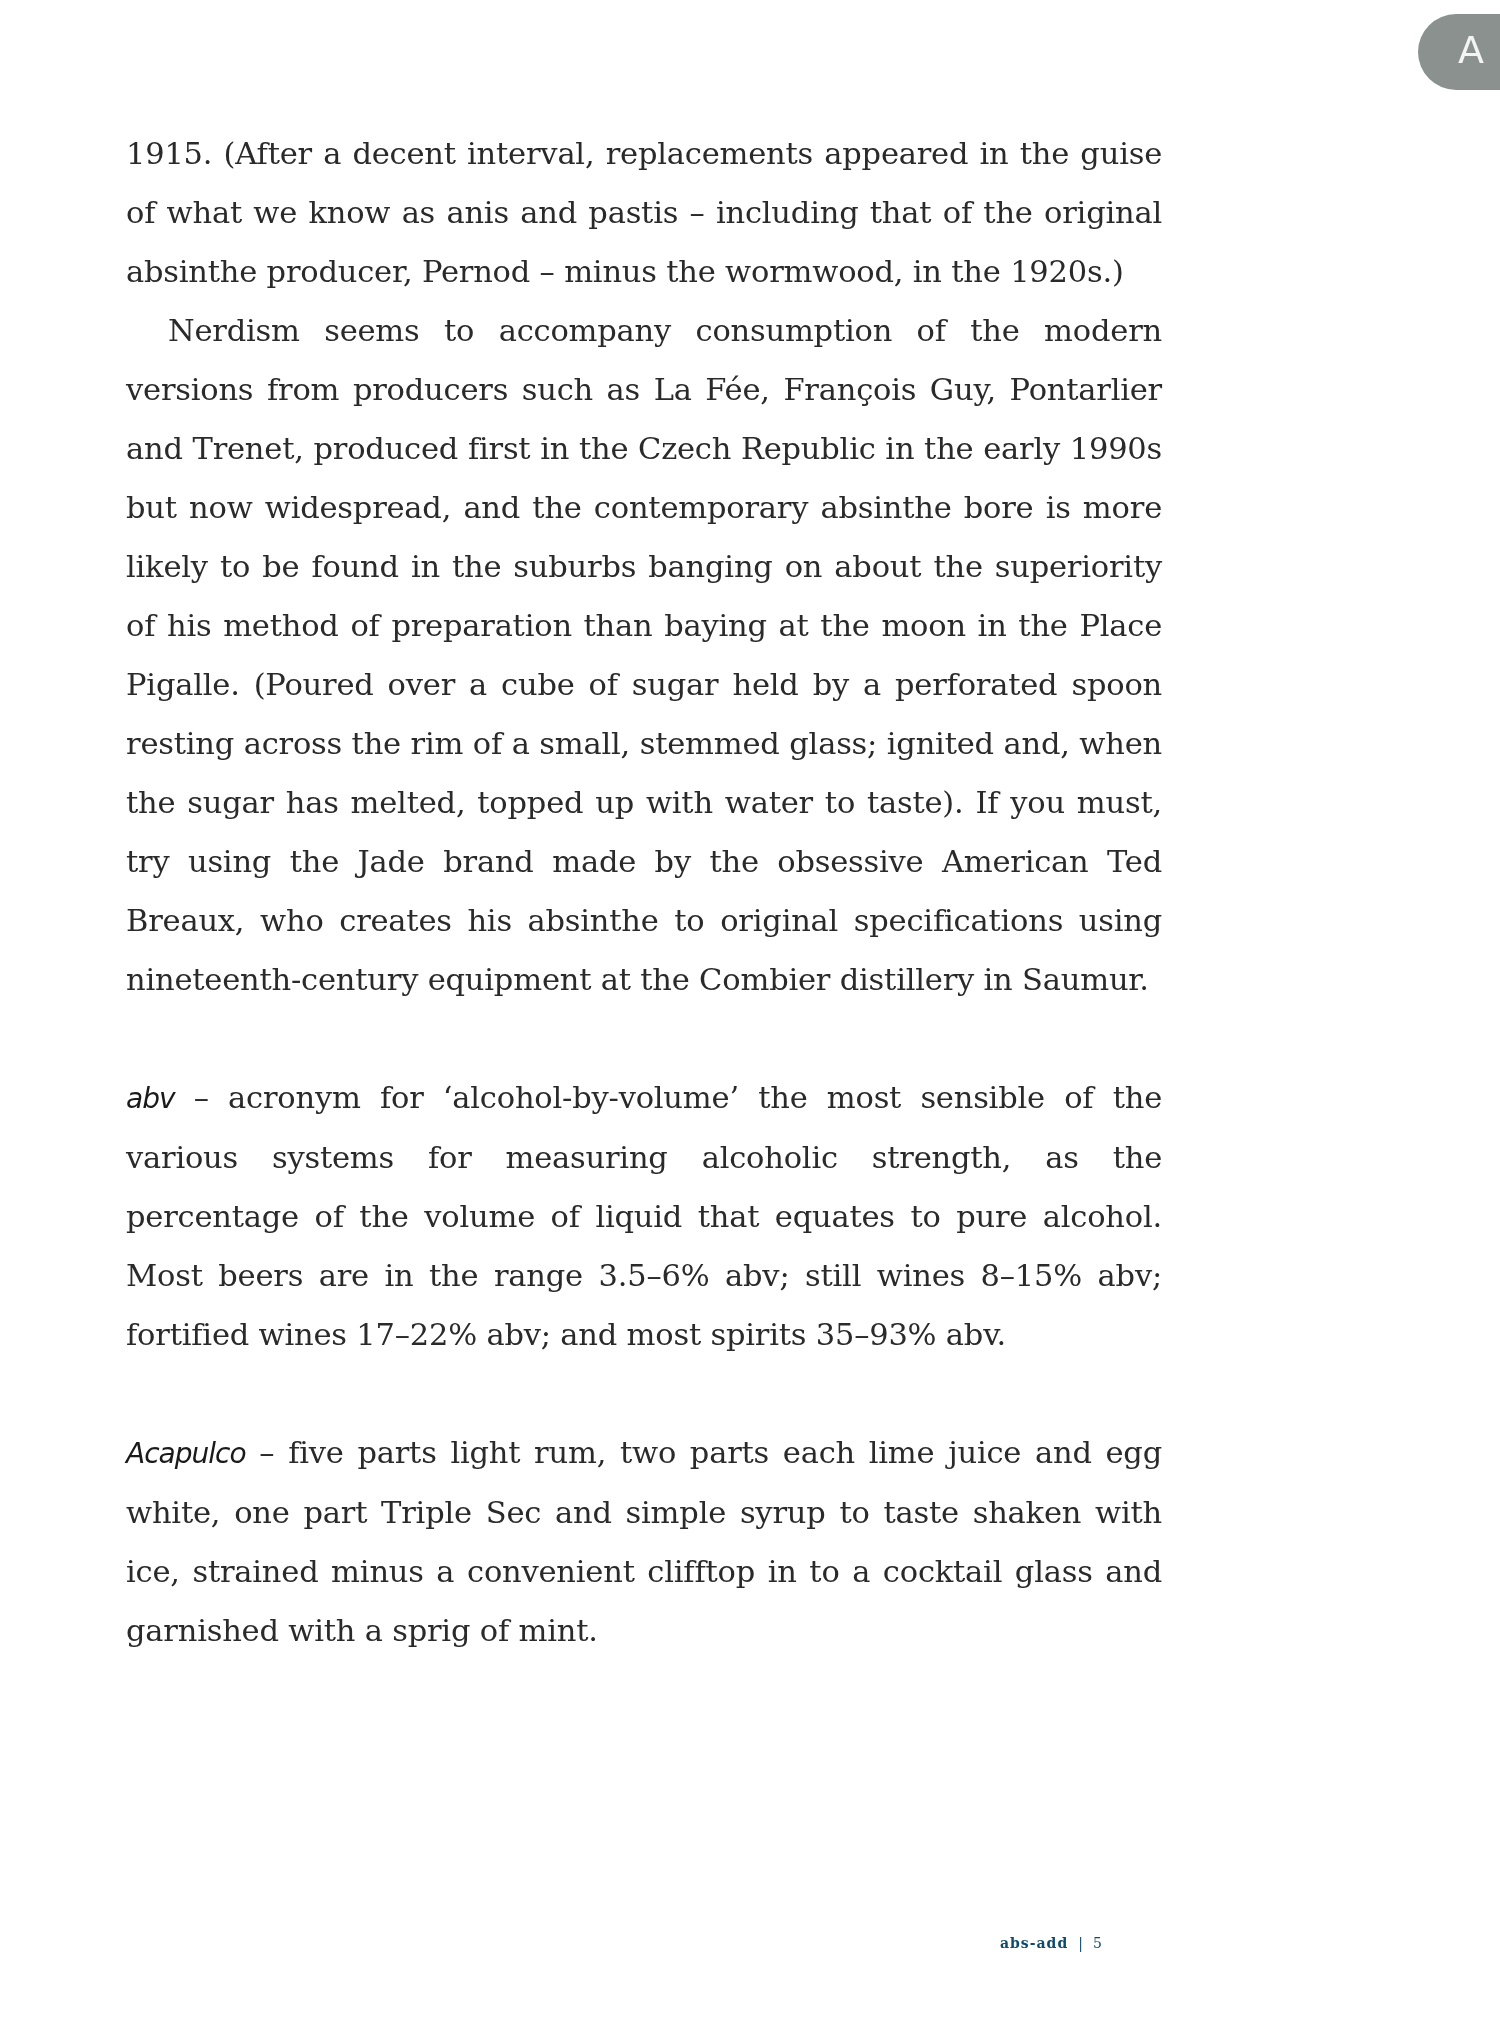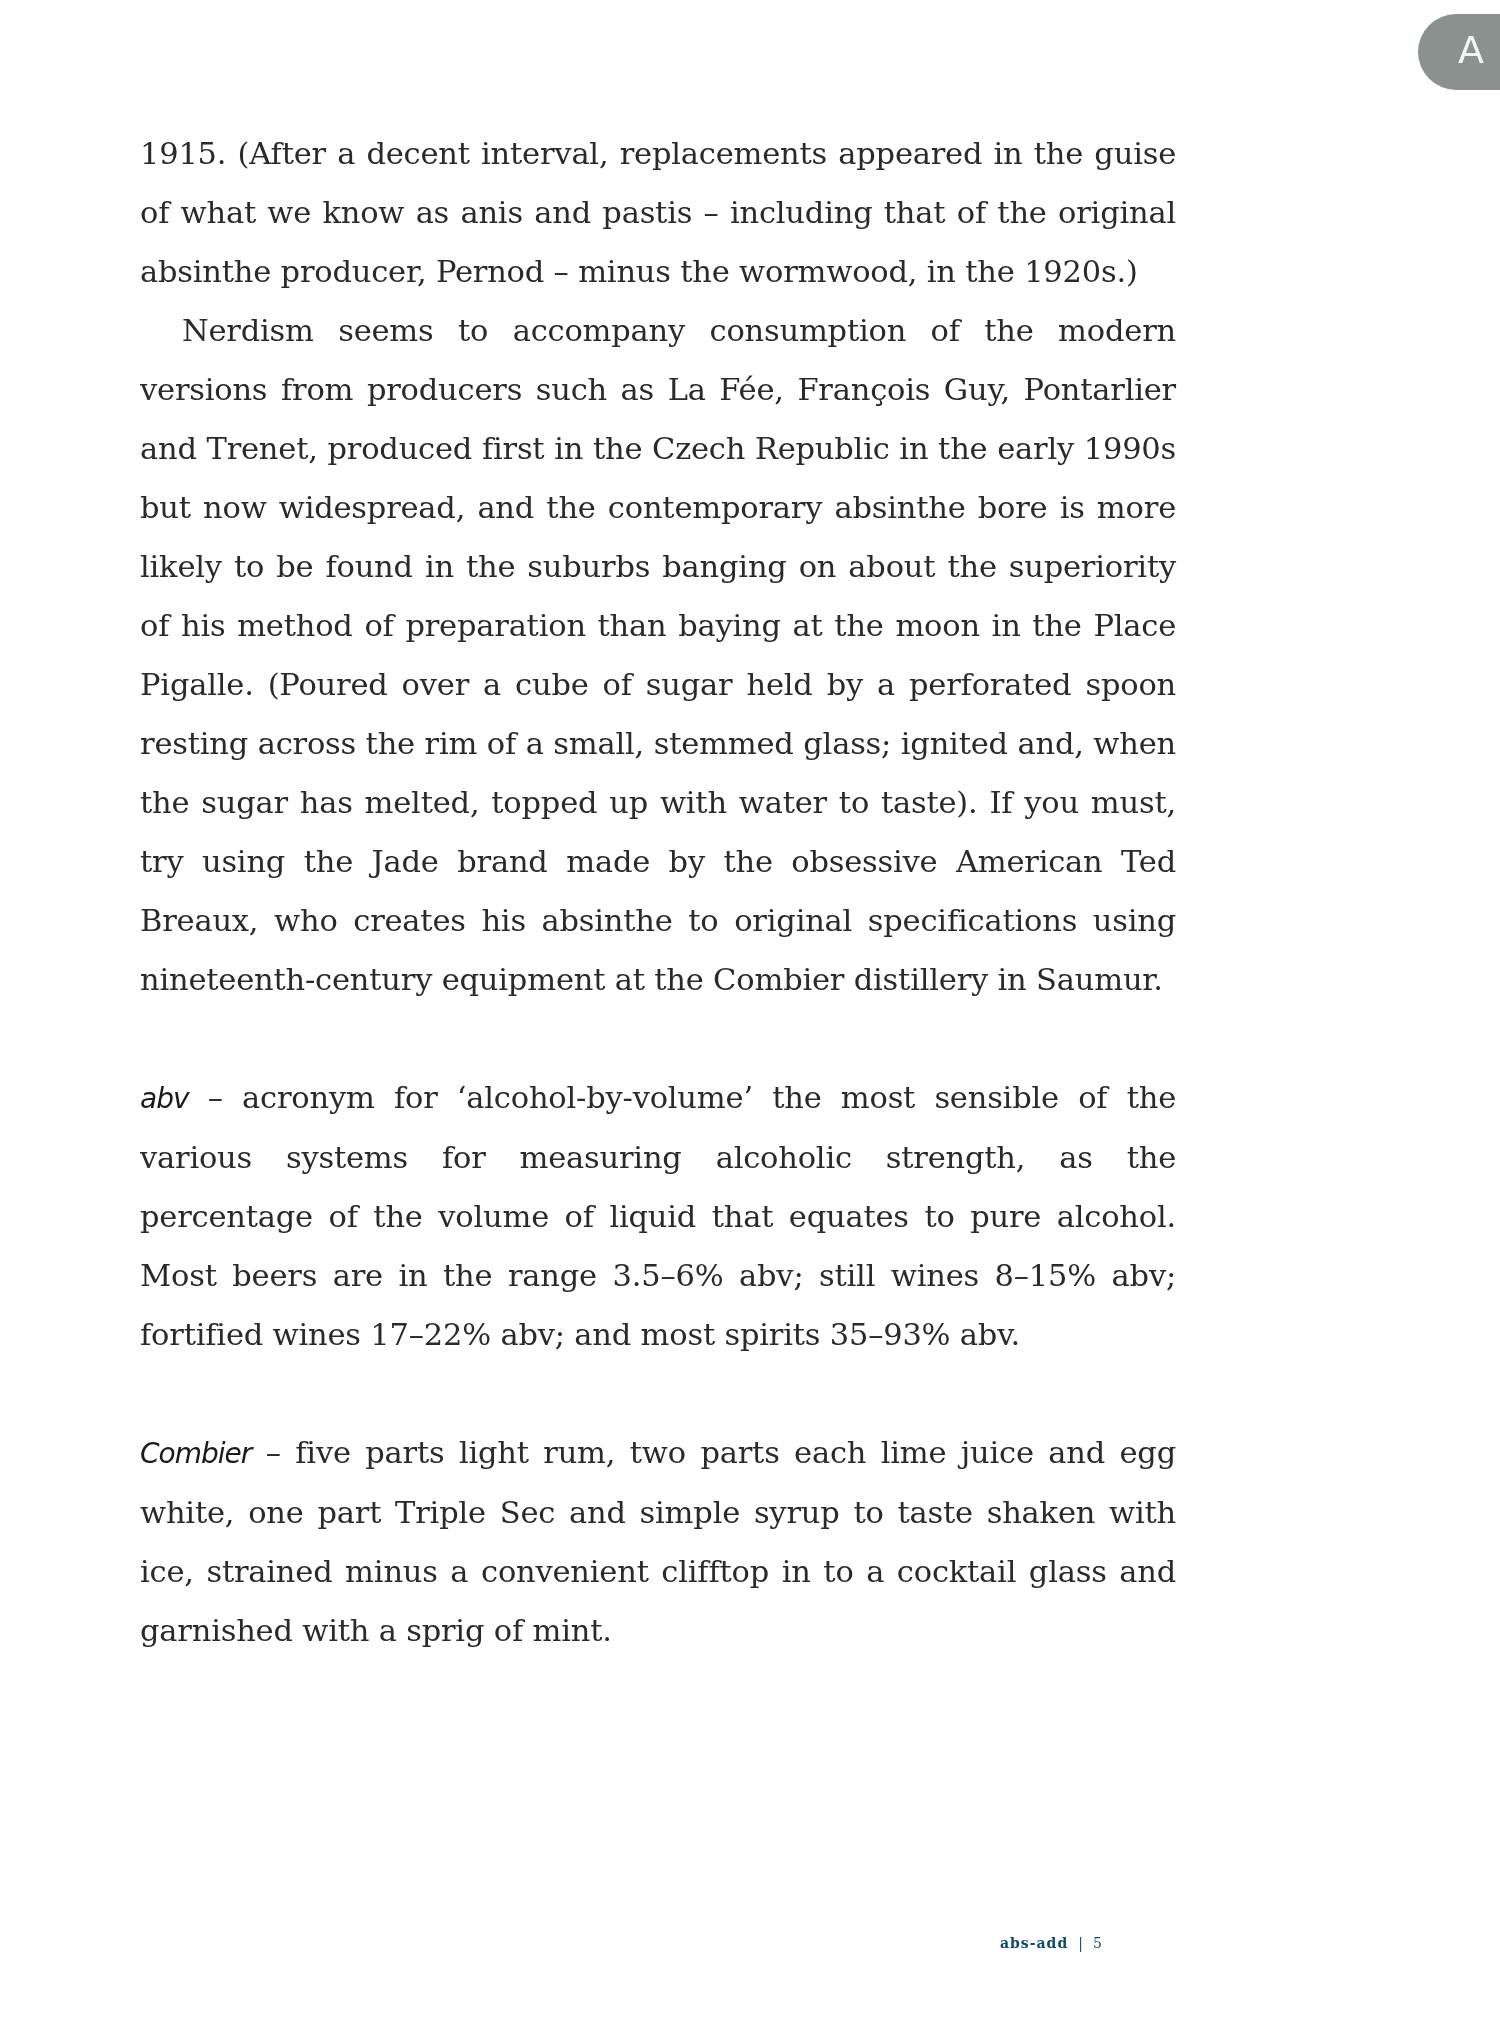--- a/index.html
+++ b/index.html
@@ -9,21 +9,21 @@
     }
     .tab {
       position: absolute; left: 1418px; top: 14px; width: 100px; height: 76px;
       background: #8a918f; border-radius: 38px 0 0 38px;
     }
     .tab span {
       position: absolute; left: 40px; top: 14px;
       font-family: "DejaVu Sans", sans-serif; font-size: 38px; color: #f4f4f4;
     }
     .col {
-      position: absolute; left: 140px; width: 1036px; top: 124px;
+      position: absolute; left: 126px; width: 1036px; top: 124px;
       font-size: 30.5px; line-height: 59px; letter-spacing: -0.2px;
     }
     .col p { margin: 0; text-align: justify; }
     .indent { text-indent: 42px; }
     .entry { margin-top: 59px !important; }
     .hw {
       font-family: "DejaVu Sans", sans-serif; font-weight: normal; font-style: italic;
       font-size: 28px; letter-spacing: -1px; color: #1a1a1a;
     }
     .footer {
@@ -41,19 +41,19 @@
 </div>
 
 <div class="col">
   <p>1915. (After a decent interval, replacements appeared in the guise of what we know as anis and pastis – including that of the original absinthe producer, Pernod – minus the wormwood, in the 1920s.)</p>
   <p class="indent">Nerdism seems to accompany consumption of the modern versions from producers such as La Fée, François Guy, Pontarlier and Trenet, produced first in the Czech Republic in the early 1990s but now widespread, and the contemporary absinthe bore is more likely to be found in the suburbs banging on about the superiority of his method of preparation than baying at the moon in the Place Pigalle. (Poured over a cube of sugar held by a perforated spoon resting across the rim of a small, stemmed glass; ignited and, when the sugar has melted, topped up with water to taste). If you must, try using the Jade brand made by the obsessive American Ted Breaux, who creates his absinthe to original specifications using nineteenth-century equipment at the Combier distillery in Saumur.</p>
 
   <p class="entry">
     <span class="hw">abv</span><span> – acronym for ‘alcohol-by-volume’ the most sensible of the various systems for measuring alcoholic strength, as the percentage of the volume of liquid that equates to pure alcohol. Most beers are in the range 3.5–6% abv; still wines 8–15% abv; fortified wines 17–22% abv; and most spirits 35–93% abv.</span>
   </p>
   <p class="entry">
-    <span class="hw">Combier</span><span> – five parts light rum, two parts each lime juice and egg white, one part Triple Sec and simple syrup to taste shaken with ice, strained minus a convenient clifftop in to a cocktail glass and garnished with a sprig of mint.</span>
+    <span class="hw">Acapulco</span><span> – five parts light rum, two parts each lime juice and egg white, one part Triple Sec and simple syrup to taste shaken with ice, strained minus a convenient clifftop in to a cocktail glass and garnished with a sprig of mint.</span>
   </p>
 </div>
 
 <div class="footer">
   <span class="run">abs-add</span><span class="bar">|</span><span>5</span>
 </div>
 
 </body></html>

